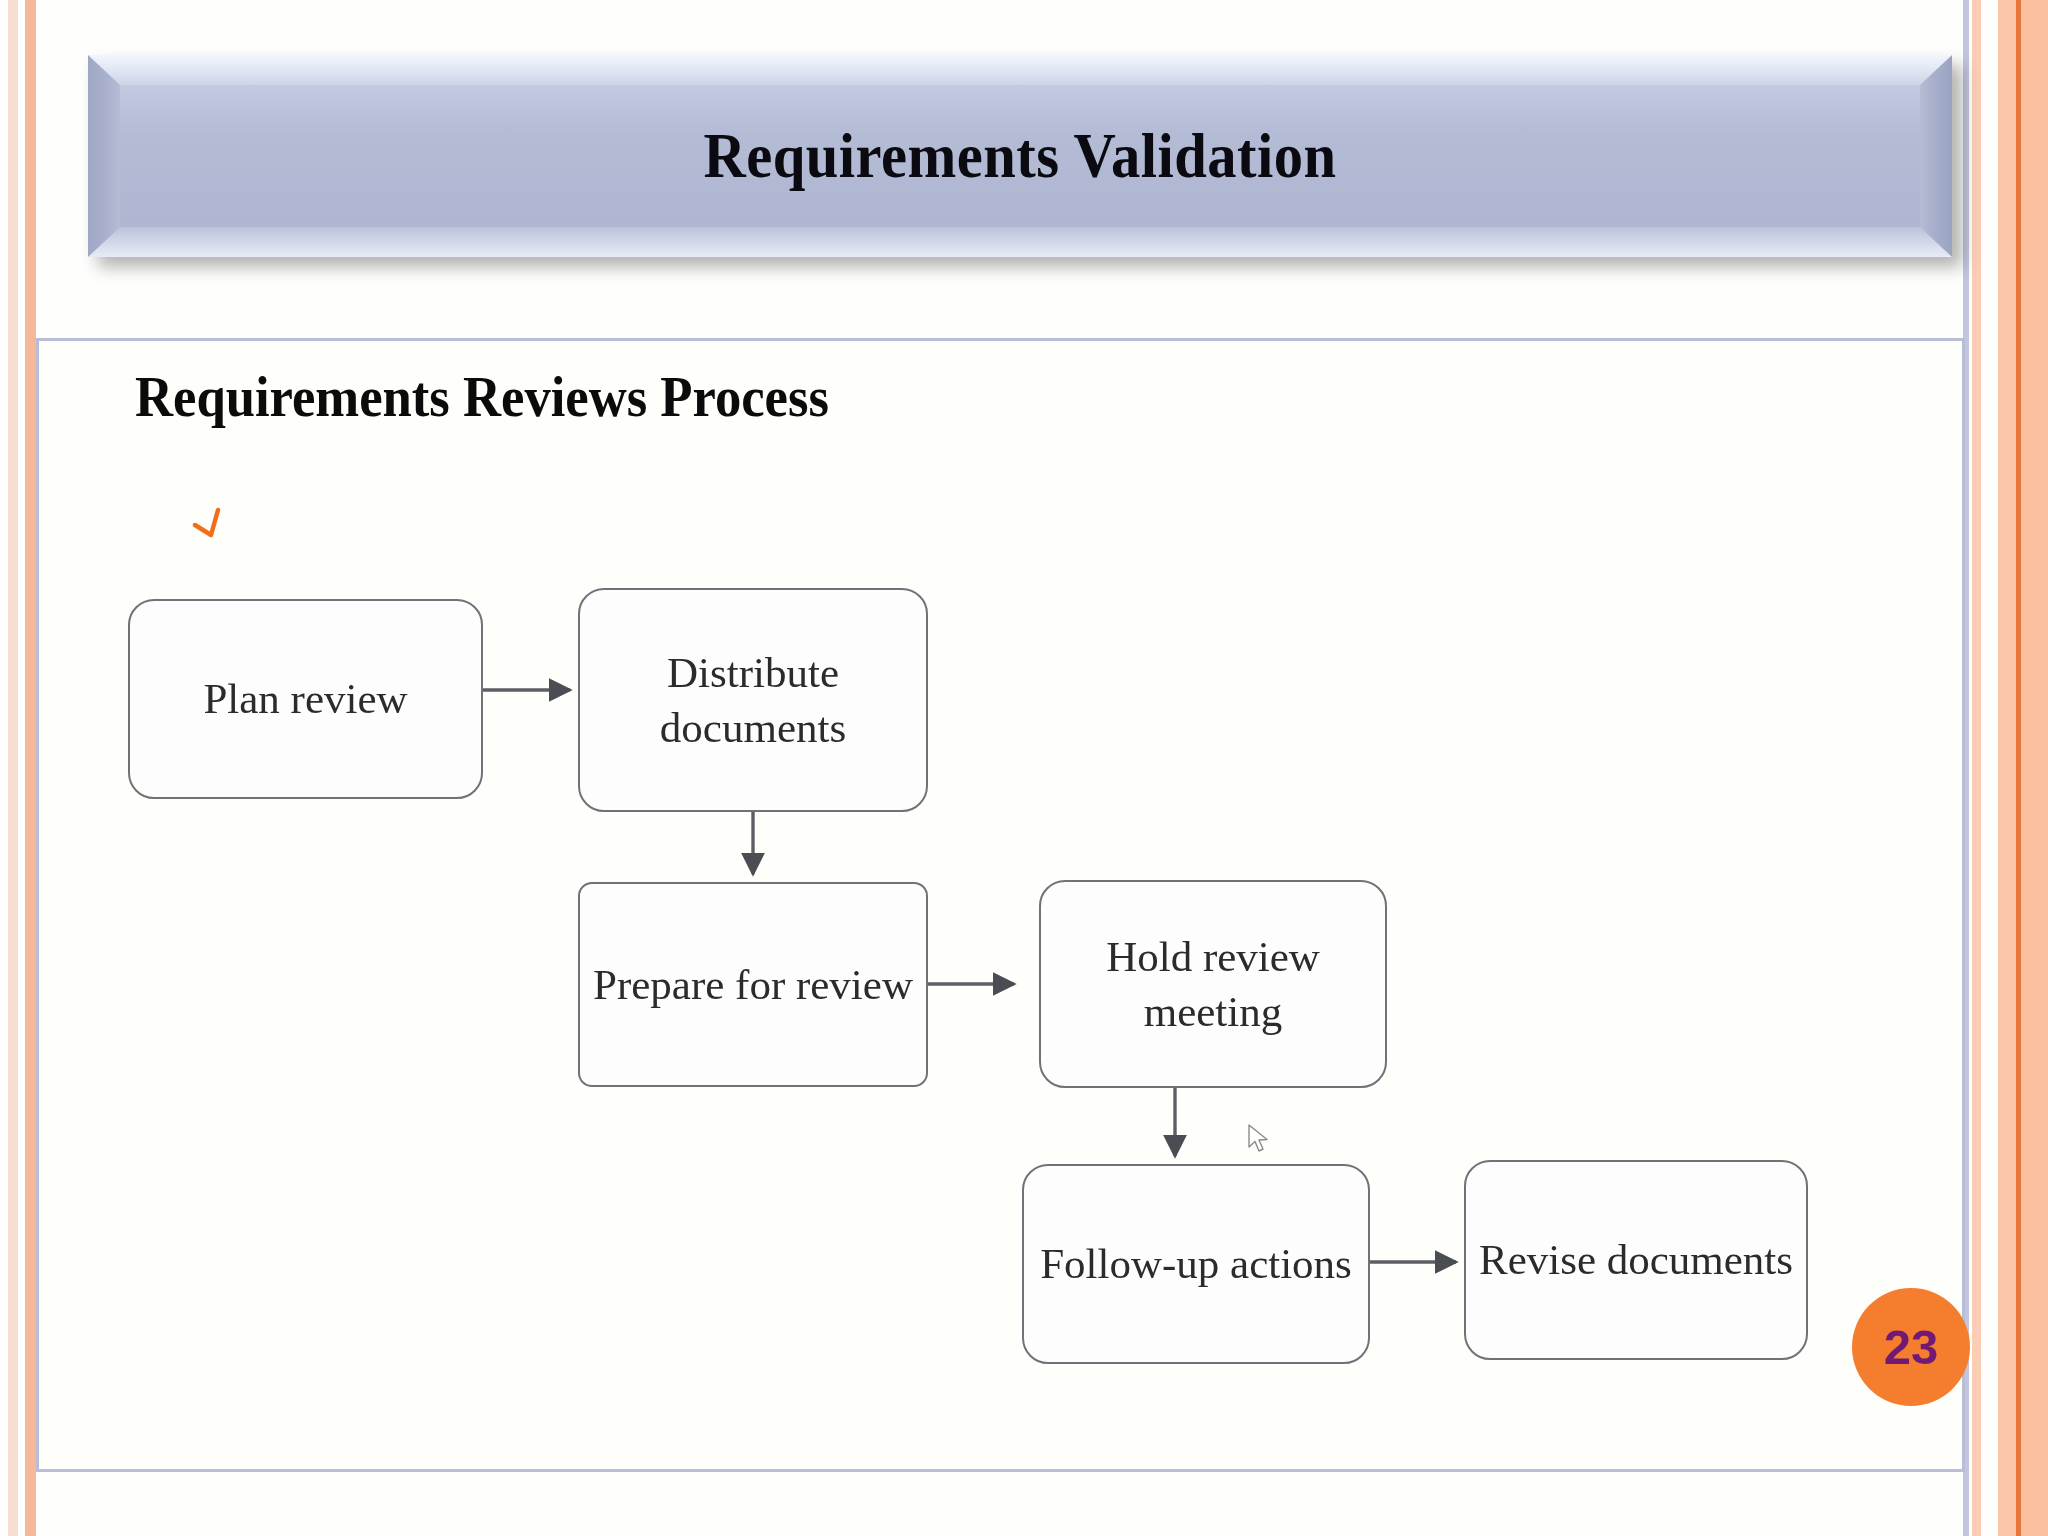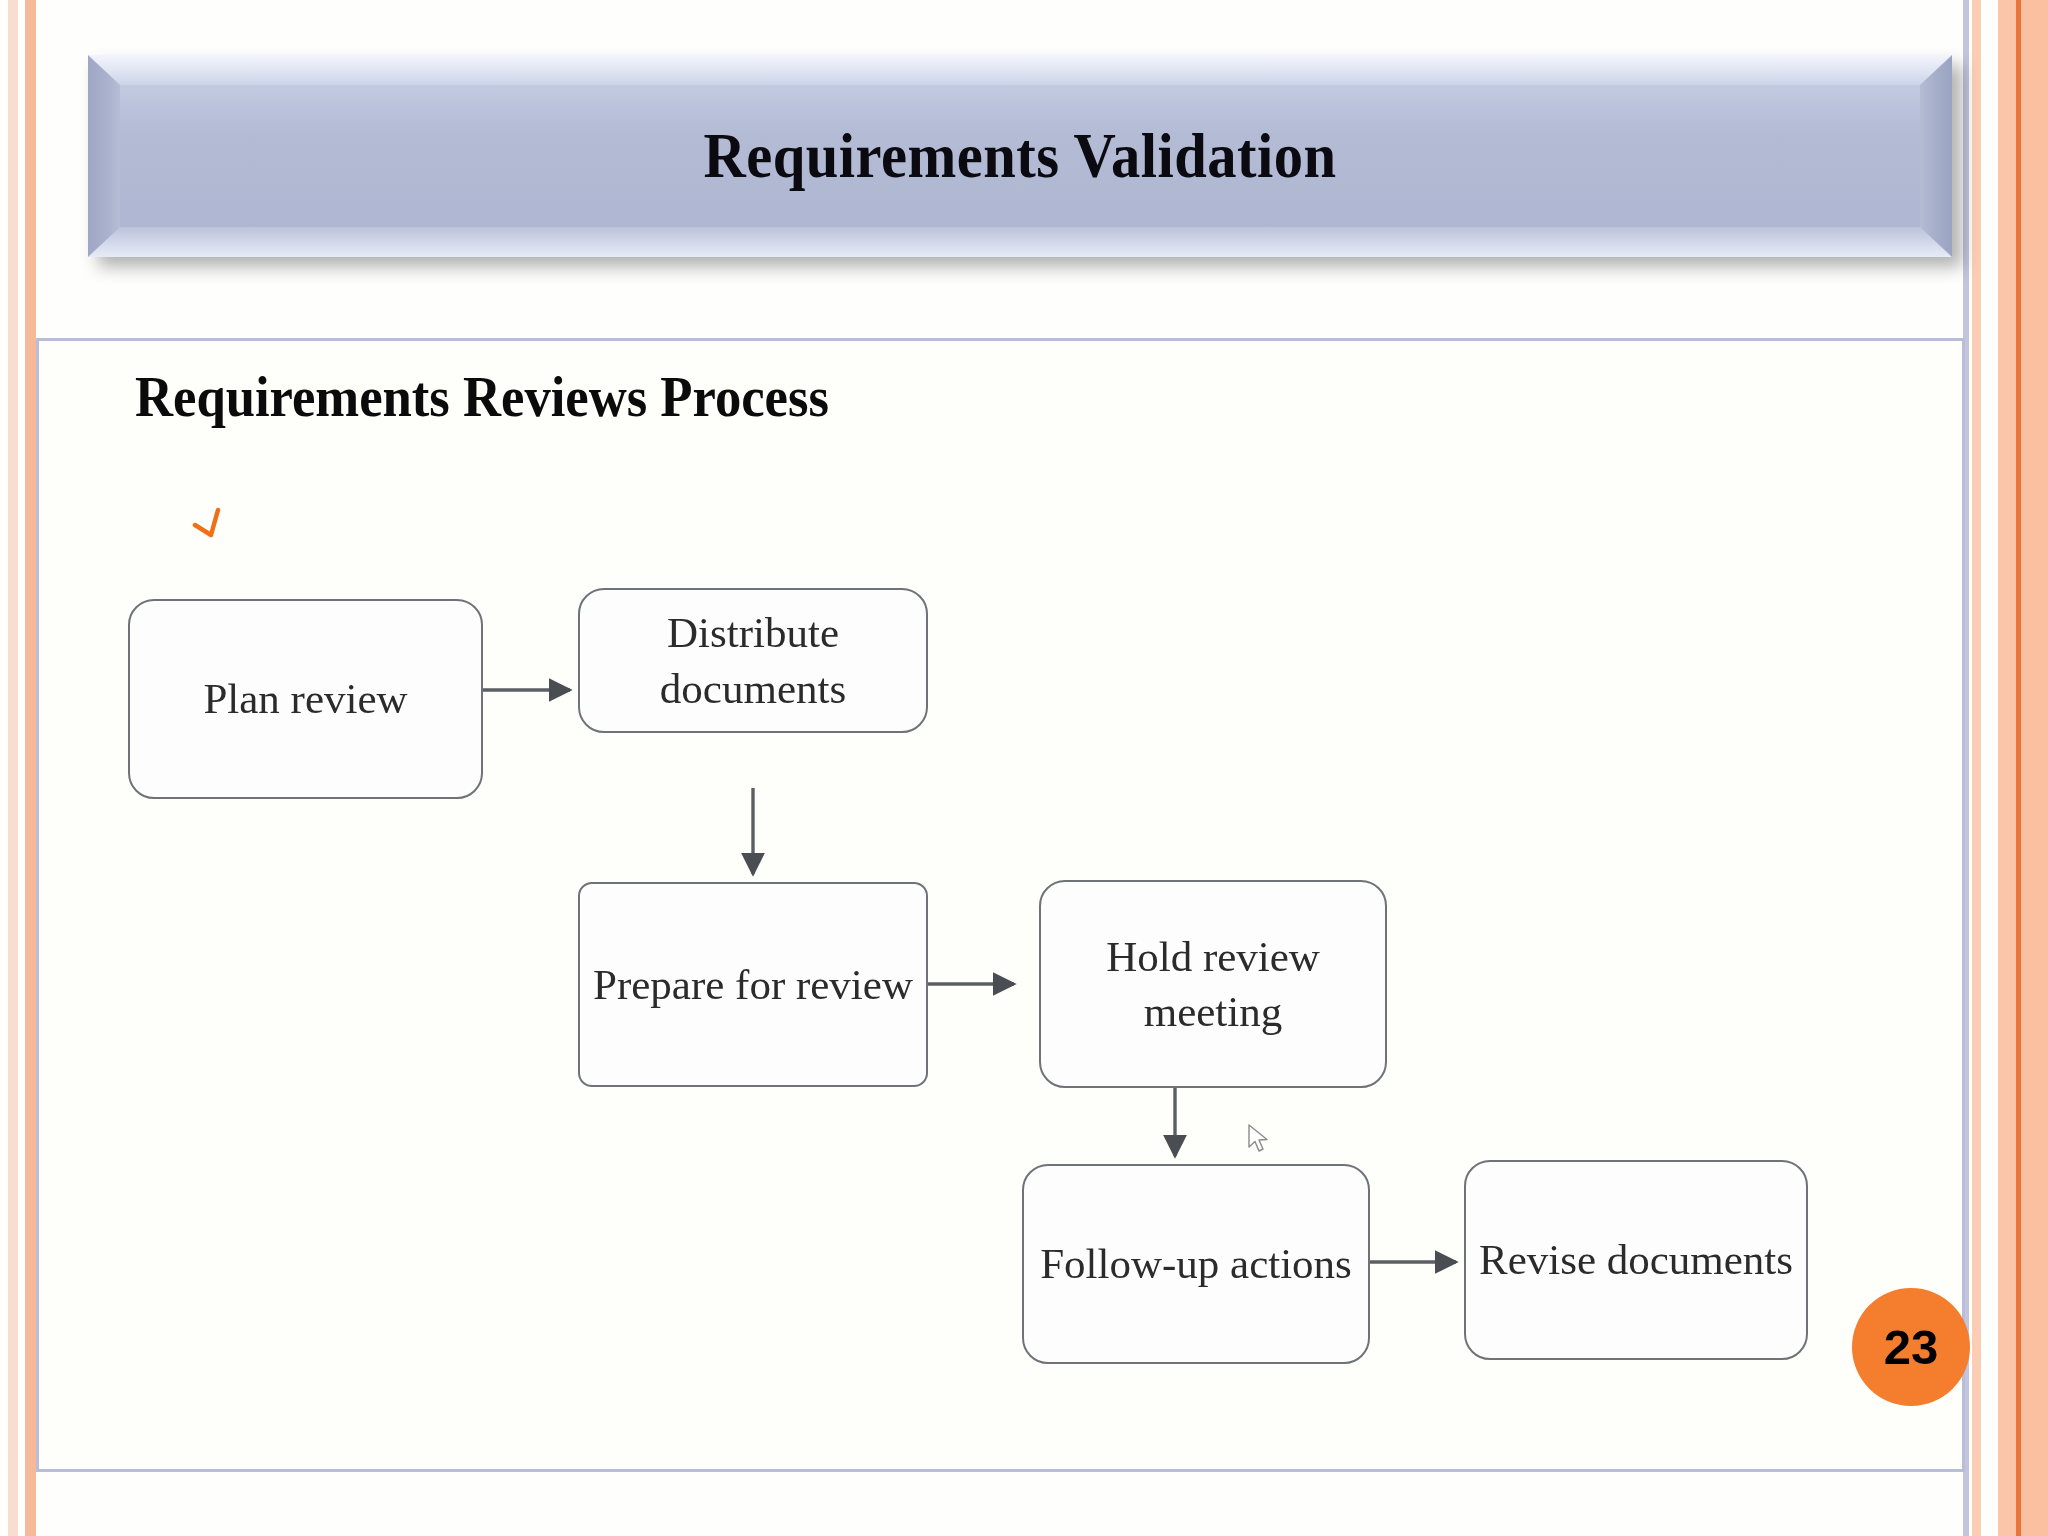--- a/index.html
+++ b/index.html
@@ -168,21 +168,21 @@
     width: 118px;
     height: 118px;
     border-radius: 50%;
     background: #f57d2e;
     display: flex;
     align-items: center;
     justify-content: center;
     font-family: "Liberation Sans", sans-serif;
     font-weight: bold;
     font-size: 49px;
-    color: #000000;
+    color: #701a75;
   }
 </style>
 </head>
 <body>
 
 <div id="slide">
 
   <div class="stripe stripe-left-pale"></div>
   <div class="stripe stripe-left-salmon"></div>
 
@@ -225,21 +225,21 @@
 
     <line x1="1175" y1="1088" x2="1175" y2="1156" stroke="#5b5f64" stroke-width="3.4" marker-end="url(#arrowhead)"></line>
 
     <line x1="1370" y1="1262" x2="1456" y2="1262" stroke="#5b5f64" stroke-width="3.4" marker-end="url(#arrowhead)"></line>
   </svg>
 
   <div class="fc-box" style="left:128px; top:590px; width:355px; height:200px;margin-top:9px;">
     <span class="fc-label">Plan review</span>
   </div>
 
-  <div class="fc-box" style="left:578px; top:588px; width:350px; height:145px;">
+  <div class="fc-box" style="left:578px; top:588px; width:350px; height:224px;">
     <span class="fc-label">Distribute documents</span>
   </div>
 
   <div class="fc-box" style="left:578px; top:882px; width:350px; height:205px;border-radius:14px;">
     <span class="fc-label">Prepare for review</span>
   </div>
 
   <div class="fc-box" style="left:1039px; top:880px; width:348px; height:208px;">
     <span class="fc-label">Hold review meeting</span>
   </div>

